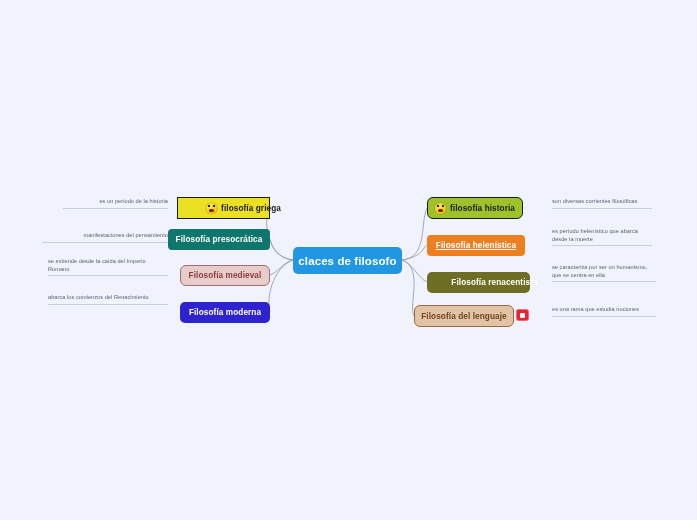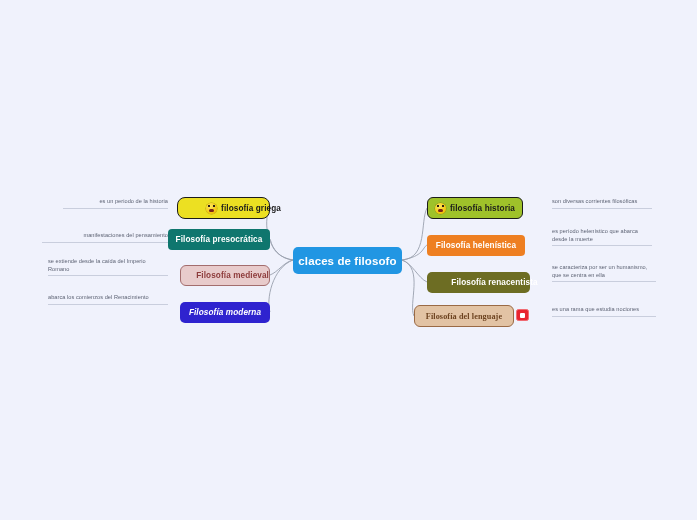--- a/index.html
+++ b/index.html
@@ -53,21 +53,21 @@
     left: 293px;
     top: 247px;
     width: 109px;
     height: 27px;
   }
 
   .node-griega {
     background: #ece022;
     border-color: #1b1b1b;
     border-width: 1.6px;
-    border-radius: 8px;
+    border-radius: 0;
     color: #1b1b1b;
     font-size: 8.2px;
     left: 177px;
     top: 197px;
     width: 93px;
     height: 22px;
     gap: 4px;
     padding-left: 40px;
   }
   .node-presocratica {
@@ -85,33 +85,31 @@
     background: #e8cbcb;
     border-color: #a36d6d;
     border-width: 1.3px;
     border-radius: 6px;
     color: #8d3b3b;
     font-size: 8.2px;
     left: 180px;
     top: 265px;
     width: 90px;
     height: 21px;
-    justify-content: flex-end;
   }
   .node-moderna {
     background: #2f23cf;
     border-width: 0;
     border-radius: 5px;
     color: #ffffff;
     font-size: 8.2px;
     left: 180px;
     top: 302px;
     width: 90px;
     height: 21px;
-    font-style: italic;
   }
 
   .node-oriental {
     background: #9fc22a;
     border-color: #1b1b1b;
     border-width: 1.6px;
     border-radius: 6px;
     color: #1b1b1b;
     font-size: 8.2px;
     left: 427px;
@@ -123,20 +121,21 @@
   .node-helenistica {
     background: #ee7f21;
     border-width: 0;
     border-radius: 4px;
     color: #ffffff;
     font-size: 8.2px;
     left: 427px;
     top: 235px;
     width: 98px;
     height: 21px;
+    text-decoration: underline;
   }
   .node-renacentista {
     background: #6d6d23;
     border-width: 0;
     border-radius: 5px;
     color: #ffffff;
     font-size: 8.2px;
     left: 427px;
     top: 272px;
     width: 103px;
@@ -147,21 +146,20 @@
     background: #e2c3a4;
     border-color: #9a6a45;
     border-width: 1.3px;
     border-radius: 6px;
     color: #6d4320;
     font-size: 8.2px;
     left: 414px;
     top: 305px;
     width: 100px;
     height: 22px;
-    font-family: Liberation Serif, serif;
   }
 
   
   .emoji {
     width: 11px;
     height: 11px;
     border-radius: 50%;
     background: radial-gradient(circle at 38% 32%, #ffe95e 0%, #f2c712 62%, #d9a400 100%);
     position: relative;
     flex: 0 0 auto;

